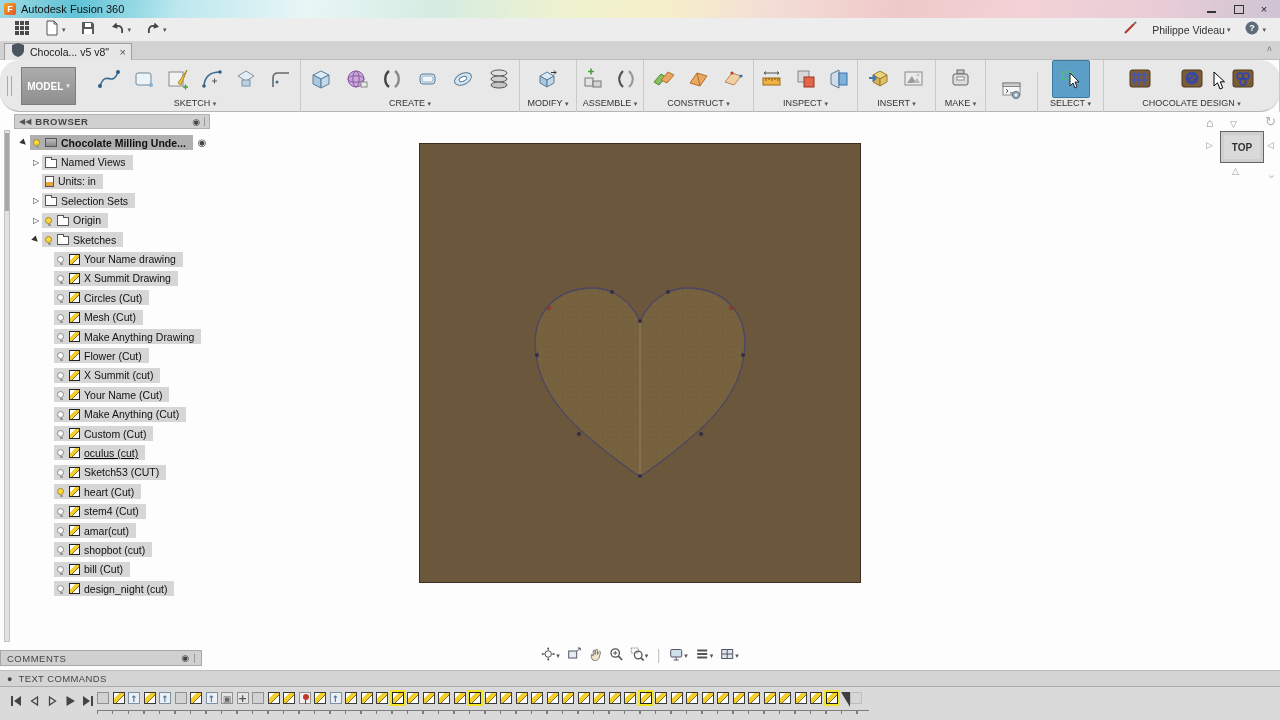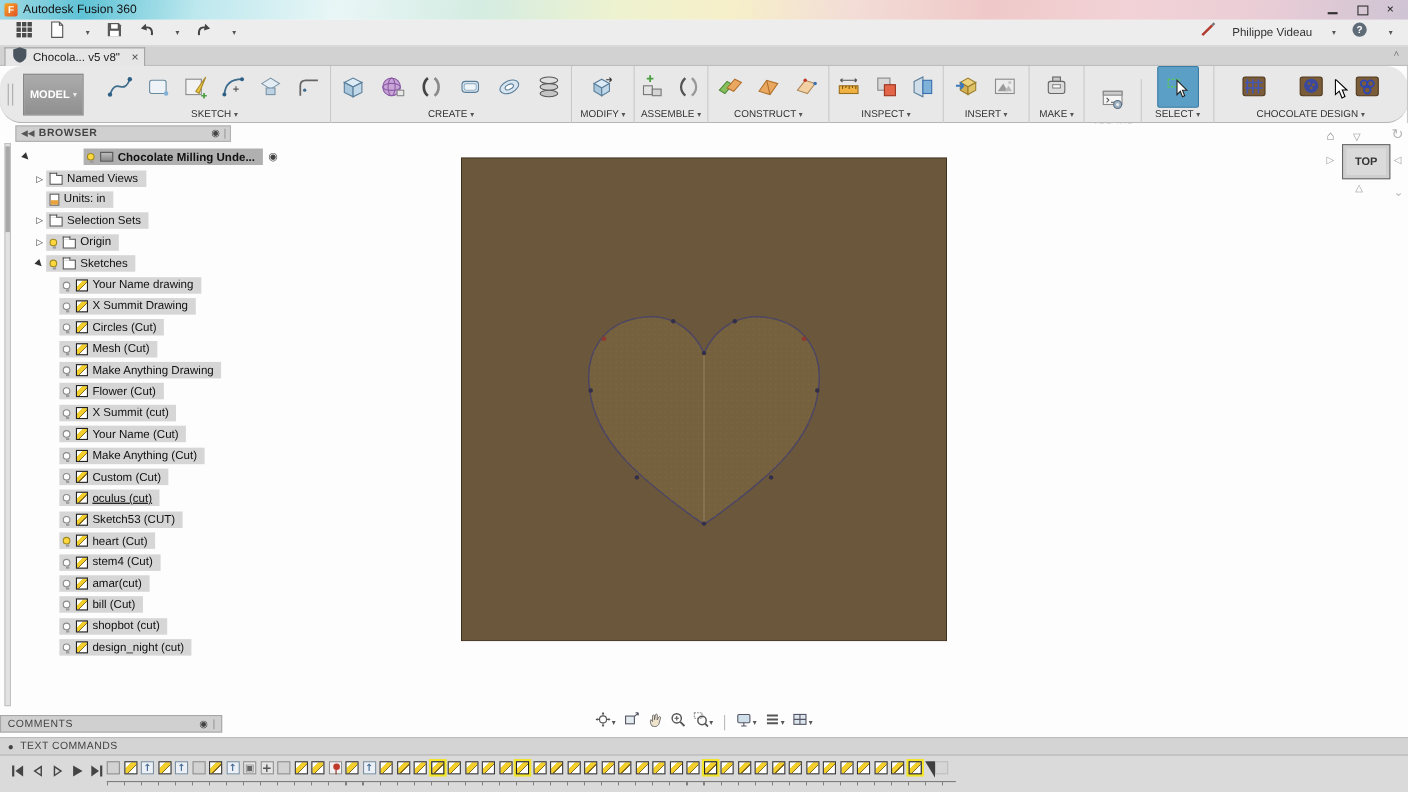--- a/index.html
+++ b/index.html
@@ -18,21 +18,21 @@
   .wtitle{font-size:11px;color:#111;}
   .winbtns{margin-left:auto;display:flex;align-items:center;gap:14px;padding-right:10px;}
   .wb{width:12px;height:10px;position:relative;cursor:default;}
   .wb-min::after{content:"";position:absolute;left:1px;bottom:1px;width:9px;height:2px;background:#333;}
   .wb-restore::after{content:"";position:absolute;left:2px;top:1px;width:8px;height:7px;border:1.5px solid #333;}
   .wb-close{font-size:11px;color:#222;line-height:10px;text-align:center;}
 
   
   .quickbar{position:absolute;left:0;top:18px;width:1280px;height:24px;background:#ededed;
     border-bottom:1px solid #d6d6d6;display:flex;align-items:center;}
-  .qbtn{display:flex;align-items:center;margin-left:14px;gap:18px;}
+  .qbtn{display:flex;align-items:center;margin-left:14px;gap:2px;}
   .dd{font-size:7px;color:#555;}
   .qright{margin-left:auto;display:flex;align-items:center;gap:14px;padding-right:14px;}
   .username{font-size:10.5px;color:#333;}
 
   
   .tabbar{position:absolute;left:0;top:42px;width:1280px;height:18px;background:#d2d2d2;
     border-bottom:1px solid #bdbdbd;}
   .doctab{position:absolute;left:4px;top:1px;height:17px;width:128px;background:#e6e6e6;
     border:1px solid #9f9f9f;border-bottom:none;display:flex;align-items:center;padding:0 5px;gap:4px;}
   .doctab .lbl{font-size:10.5px;color:#222;flex:1;white-space:nowrap;overflow:hidden;}
@@ -65,21 +65,21 @@
   .bheader .cap{font-size:9.5px;color:#444;letter-spacing:.5px;flex:1;font-weight:bold;}
   .chev2{font-size:8px;color:#555;}
   .dotico{font-size:9px;color:#444;}
   .vsep{border-left:1px solid #999;height:9px;}
   .btree{margin-top:4px;}
   .trow{height:19.4px;display:flex;align-items:center;}
   .exp{width:12px;font-size:8px;color:#333;flex:none;text-align:center;}
   .exp.open{transform:rotate(45deg);}
   .pill{display:flex;align-items:center;background:rgba(208,208,208,.88);
     padding:1px 7px 1px 3px;gap:4px;height:15px;}
-  .pill.sel{background:rgba(172,172,172,.95);margin-left:46px;}
+  .pill.sel{background:rgba(172,172,172,.95);}
   .pill .t{font-size:10.5px;color:#111;white-space:nowrap;}
   .pill.sel .t{font-weight:bold;}
   .bulb{width:7px;height:7px;border:1px solid #8a8a8a;border-radius:50%;background:#fdfdfd;
     position:relative;flex:none;margin-right:1px;}
   .bulb::after{content:"";position:absolute;left:1.5px;bottom:-3px;width:3px;height:2px;background:#9a9a9a;}
   .bulb.on{background:#ffd83d;border-color:#a08a20;}
   .i-folder{width:12px;height:9px;background:#fff;border:1px solid #555;position:relative;flex:none;margin-top:2px;}
   .i-folder::before{content:"";position:absolute;top:-3px;left:-1px;width:5px;height:2px;background:#fff;
     border:1px solid #555;border-bottom:0;}
   .i-doc{width:9px;height:11px;background:#fff;border:1px solid #555;position:relative;flex:none;}
@@ -693,28 +693,28 @@
             <span class="pill">
               <span class="bulb"></span>
               <span class="i-sketch"></span>
               <span class="t">amar(cut)</span>
             </span>
           </div>
           <div class="trow" style="padding-left: 40px;">
             <span class="pill">
               <span class="bulb"></span>
               <span class="i-sketch"></span>
+              <span class="t">shopbot (cut)</span>
+            </span>
+          </div>
+          <div class="trow" style="padding-left: 40px;">
+            <span class="pill">
+              <span class="bulb"></span>
+              <span class="i-sketch"></span>
               <span class="t">bill (Cut)</span>
-            </span>
-          </div>
-          <div class="trow" style="padding-left: 40px;">
-            <span class="pill">
-              <span class="bulb"></span>
-              <span class="i-sketch"></span>
-              <span class="t">shopbot (cut)</span>
             </span>
           </div>
           <div class="trow" style="padding-left: 40px;">
             <span class="pill">
               <span class="bulb"></span>
               <span class="i-sketch"></span>
               <span class="t">design_night (cut)</span>
             </span>
           </div>
         </div>

